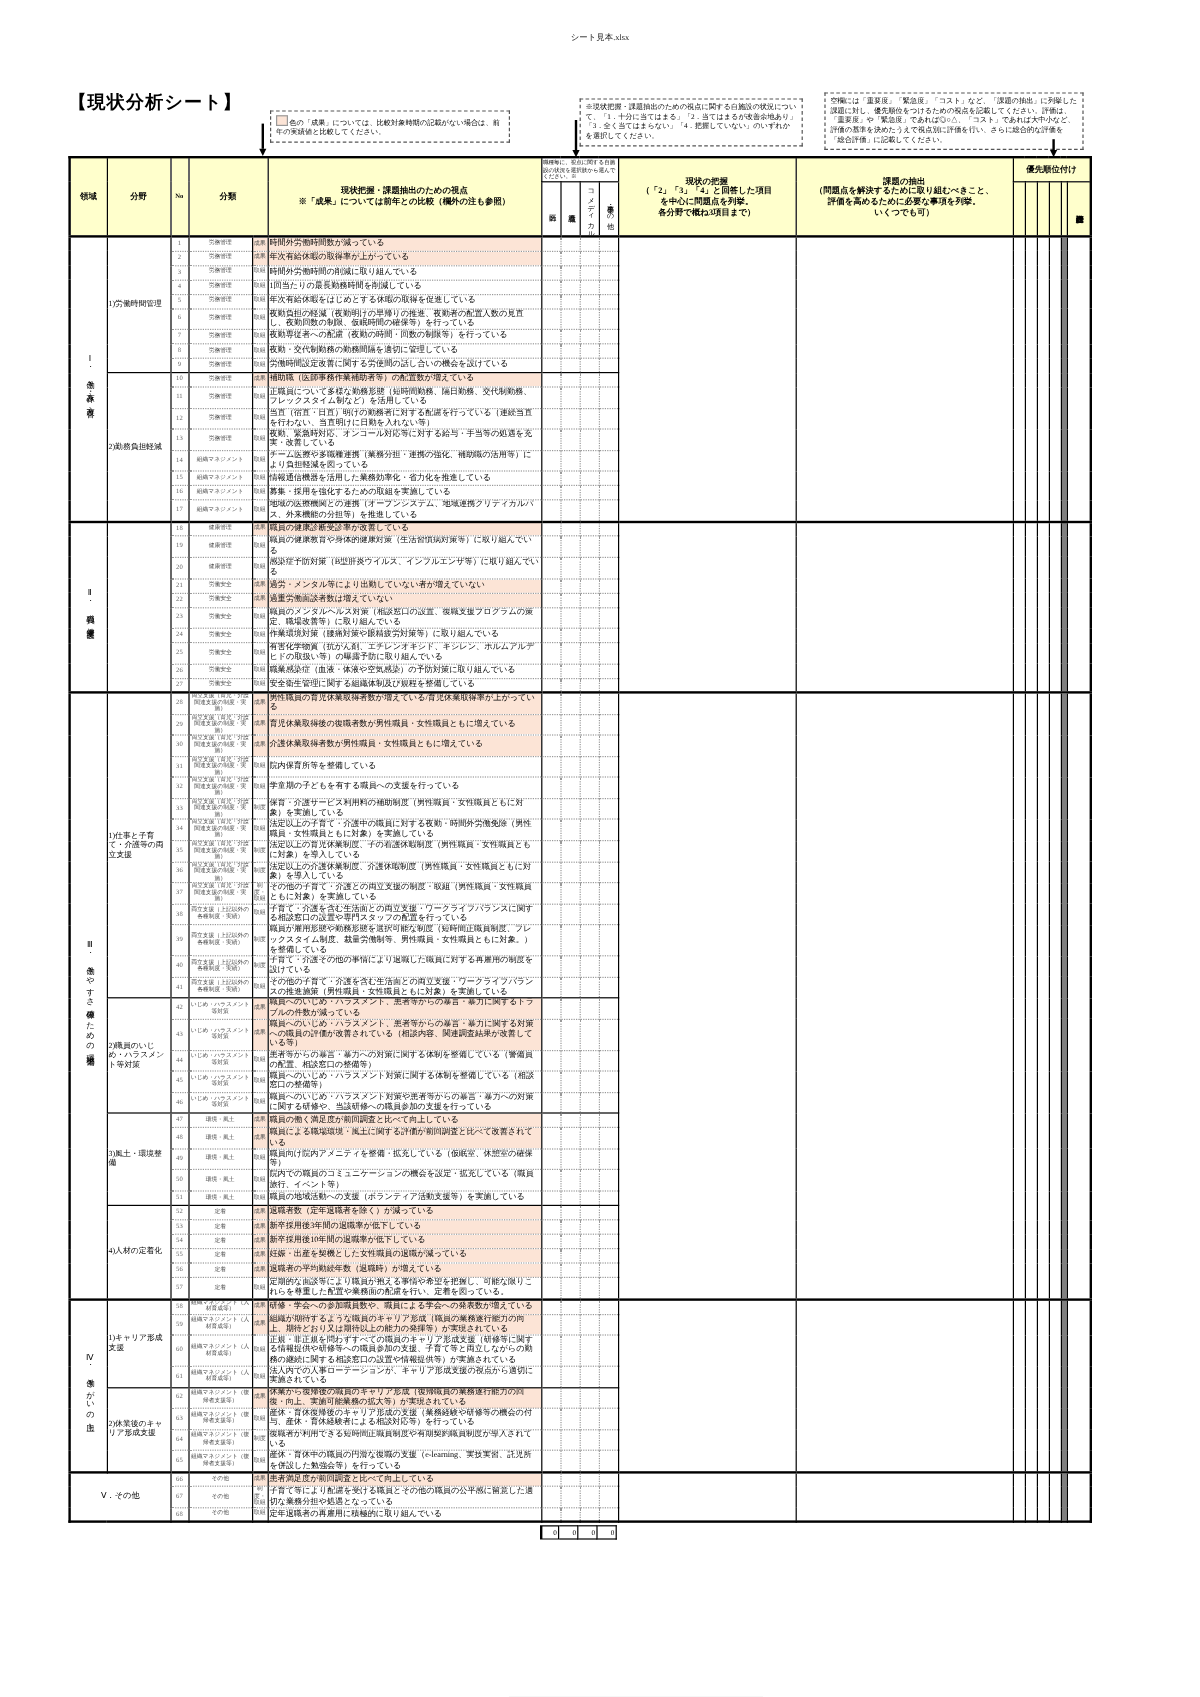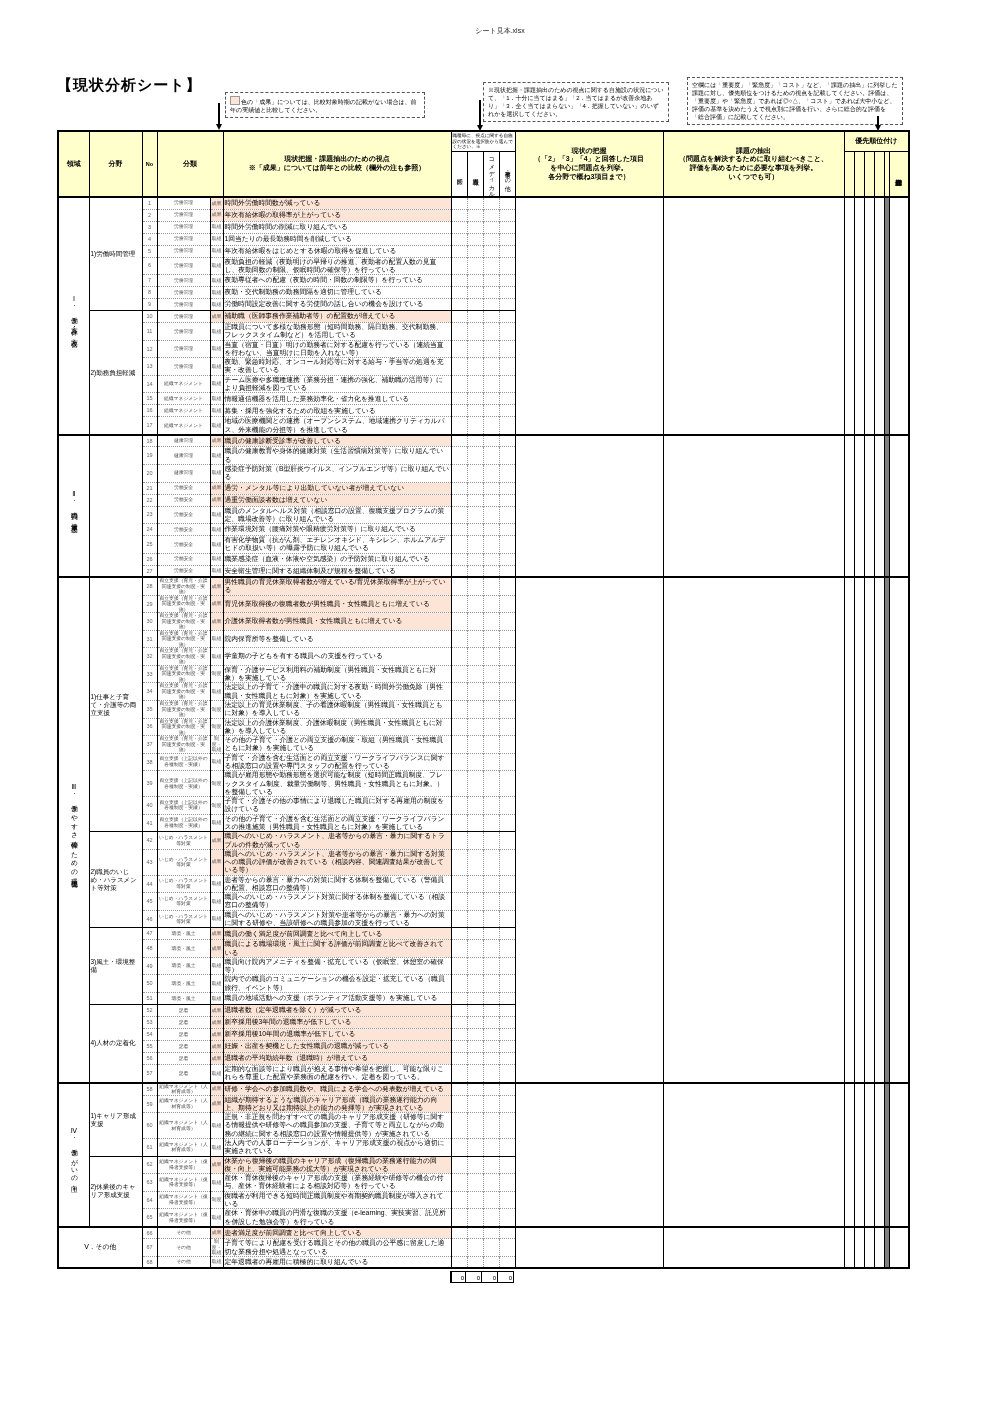--- a/index.html
+++ b/index.html
@@ -1,17 +1,17 @@
 <!DOCTYPE html>
 <html><head>
 <meta charset="utf-8">
 <style>
   html,body{margin:0;padding:0;background:#e8e8e8;}
   .page{position:relative;width:1000px;height:1414px;background:#fff;margin:0 auto;
-        font-family:Liberation Sans, sans-serif;color:#000;}
+        font-family:Liberation Serif, serif;color:#000;}
   .file-header{position:absolute;top:26px;left:0;width:100%;text-align:center;font-size:7px;color:#222;}
   .sheet-title{position:absolute;left:57px;top:76px;font-size:15px;font-weight:bold;letter-spacing:1px;}
   .notebox{position:absolute;border:1px dashed #555;background:#fff;font-size:6px;line-height:1.35;padding:3px 4px;box-sizing:border-box;}
   .notebox.n1{left:225px;top:92px;width:200px;}
   .notebox.n2{left:483px;top:82px;width:186px;}
   .notebox.n3{left:687px;top:77px;width:216px;}
   .swatch{display:inline-block;width:8px;height:7px;background:#fce4d6;border:1px solid #999;vertical-align:-1px;margin-right:1px;}
   .aline{position:absolute;width:2px;background:#000;}
   .arrow{position:absolute;width:0;height:0;border-left:3px solid transparent;border-right:3px solid transparent;border-top:6px solid #000;}
 

